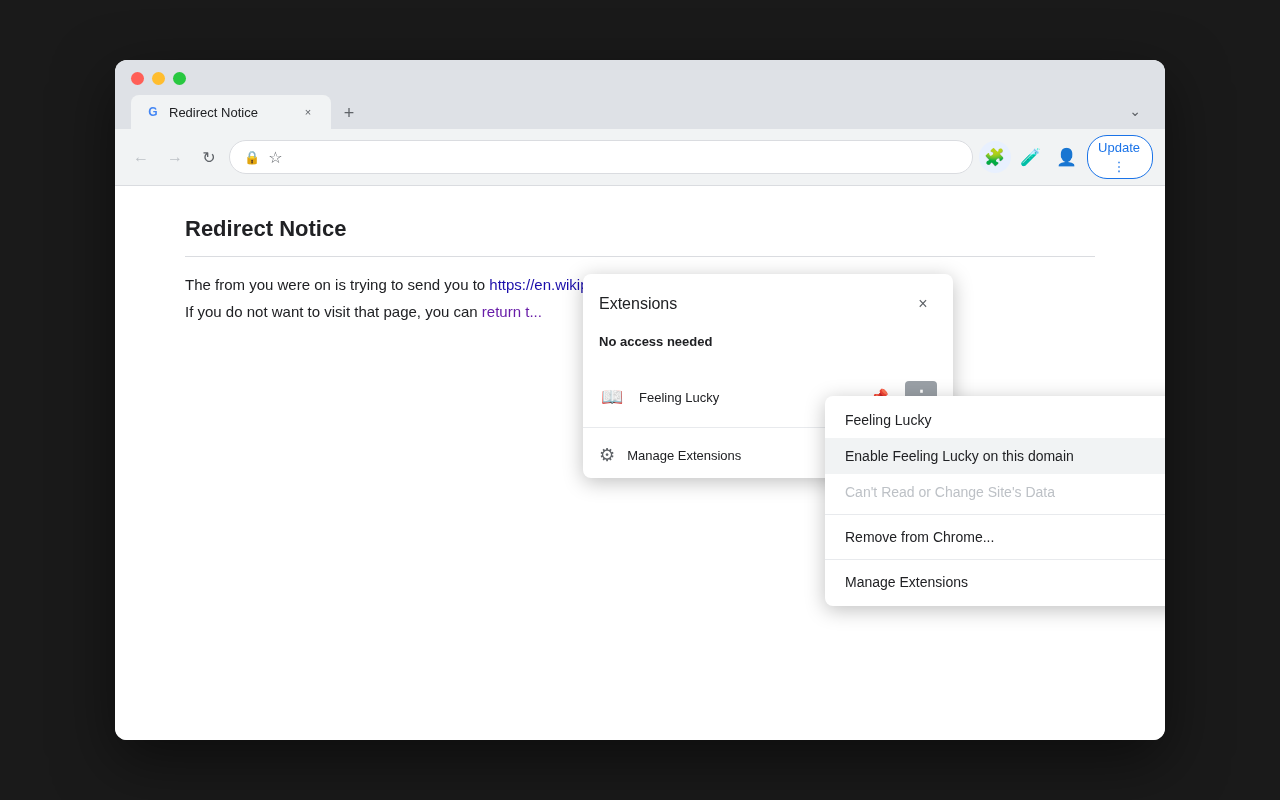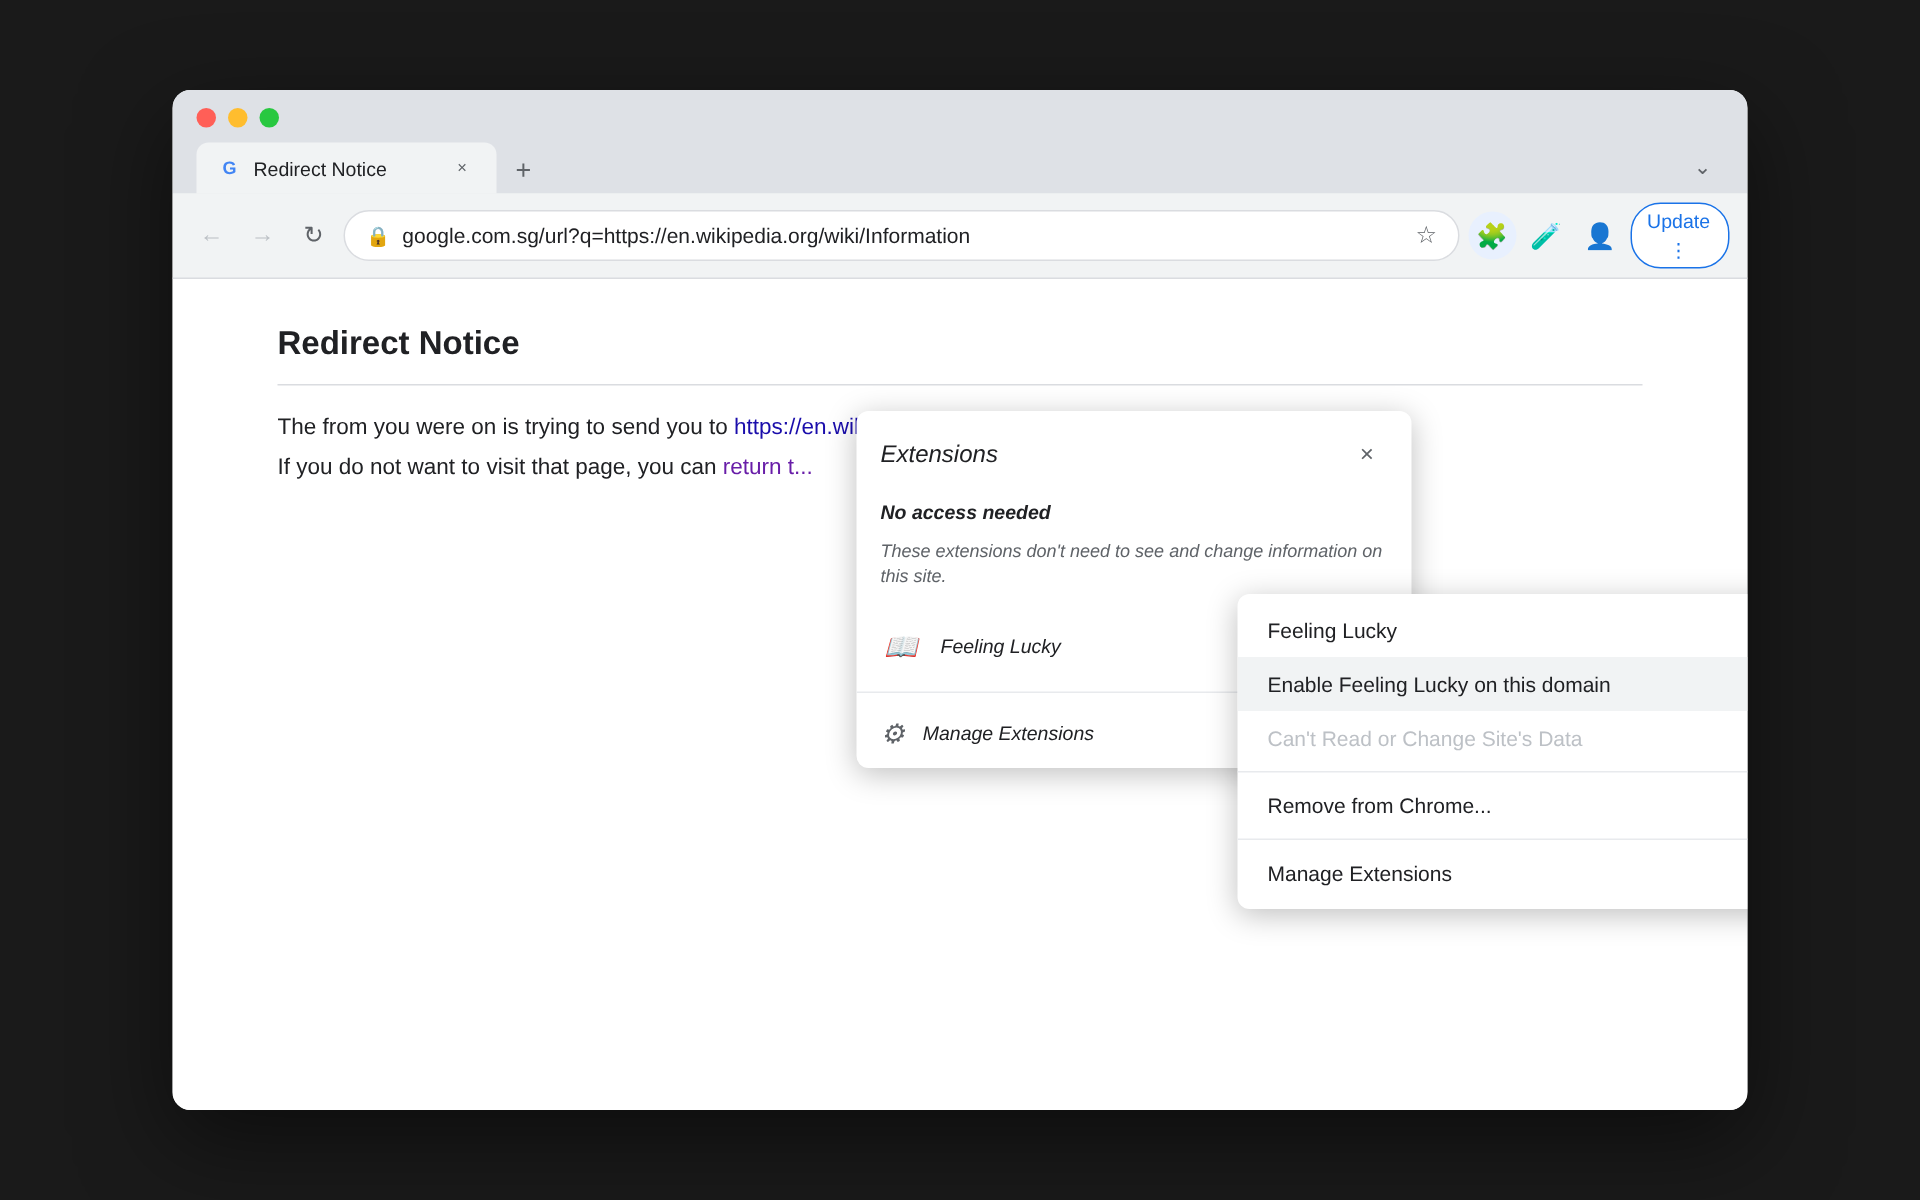--- a/index.html
+++ b/index.html
@@ -239,28 +239,27 @@
     .page-link {
       color: #1a0dab;
       text-decoration: none;
     }
     .page-link.visited { color: #681da8; }
 
     
     .extensions-popup {
       position: absolute;
       top: 88px;
-      left: 456px;
+      left: 468px;
       width: 370px;
       background: white;
       border-radius: 8px;
       box-shadow: 0 4px 20px rgba(0,0,0,0.25);
       z-index: 100;
       overflow: hidden;
-      font-style: italic;
     }
 
     .extensions-header {
       display: flex;
       align-items: center;
       justify-content: space-between;
       padding: 16px 16px 8px;
     }
 
     .extensions-title {
@@ -439,21 +438,20 @@
     </div>
     <div class="nav-btn disabled">
       <span>→</span>
     </div>
     <div class="nav-btn">
       <span>↻</span>
     </div>
 
     <div class="address-bar">
       <span class="lock-icon">🔒</span>
-      <span class="address-text">google.com.sg/url?q=https://en.wikipedia.org/wiki/Information</span>
       <span class="star-btn">☆</span>
     </div>
 
     <div class="toolbar-right">
       <div class="toolbar-icon-btn active">
         <span>🧩</span>
       </div>
       <div class="toolbar-icon-btn">
         <span>🧪</span>
       </div>
@@ -481,21 +479,20 @@
     <div class="extensions-popup">
       <div class="extensions-header">
         <span class="extensions-title">Extensions</span>
         <div class="ext-close-btn">
           <span>×</span>
         </div>
       </div>
 
       <div class="no-access-section">
         <div class="no-access-title">No access needed</div>
-        <div class="no-access-desc">These extensions don't need to see and change information on this site.</div>
       </div>
 
       <div class="extension-item">
         <div class="ext-icon">📖</div>
         <span class="ext-name">Feeling Lucky</span>
         <span class="ext-pin-btn">📌</span>
         <div class="ext-menu-btn">⋮</div>
       </div>
 
       <div class="ext-divider"></div>

